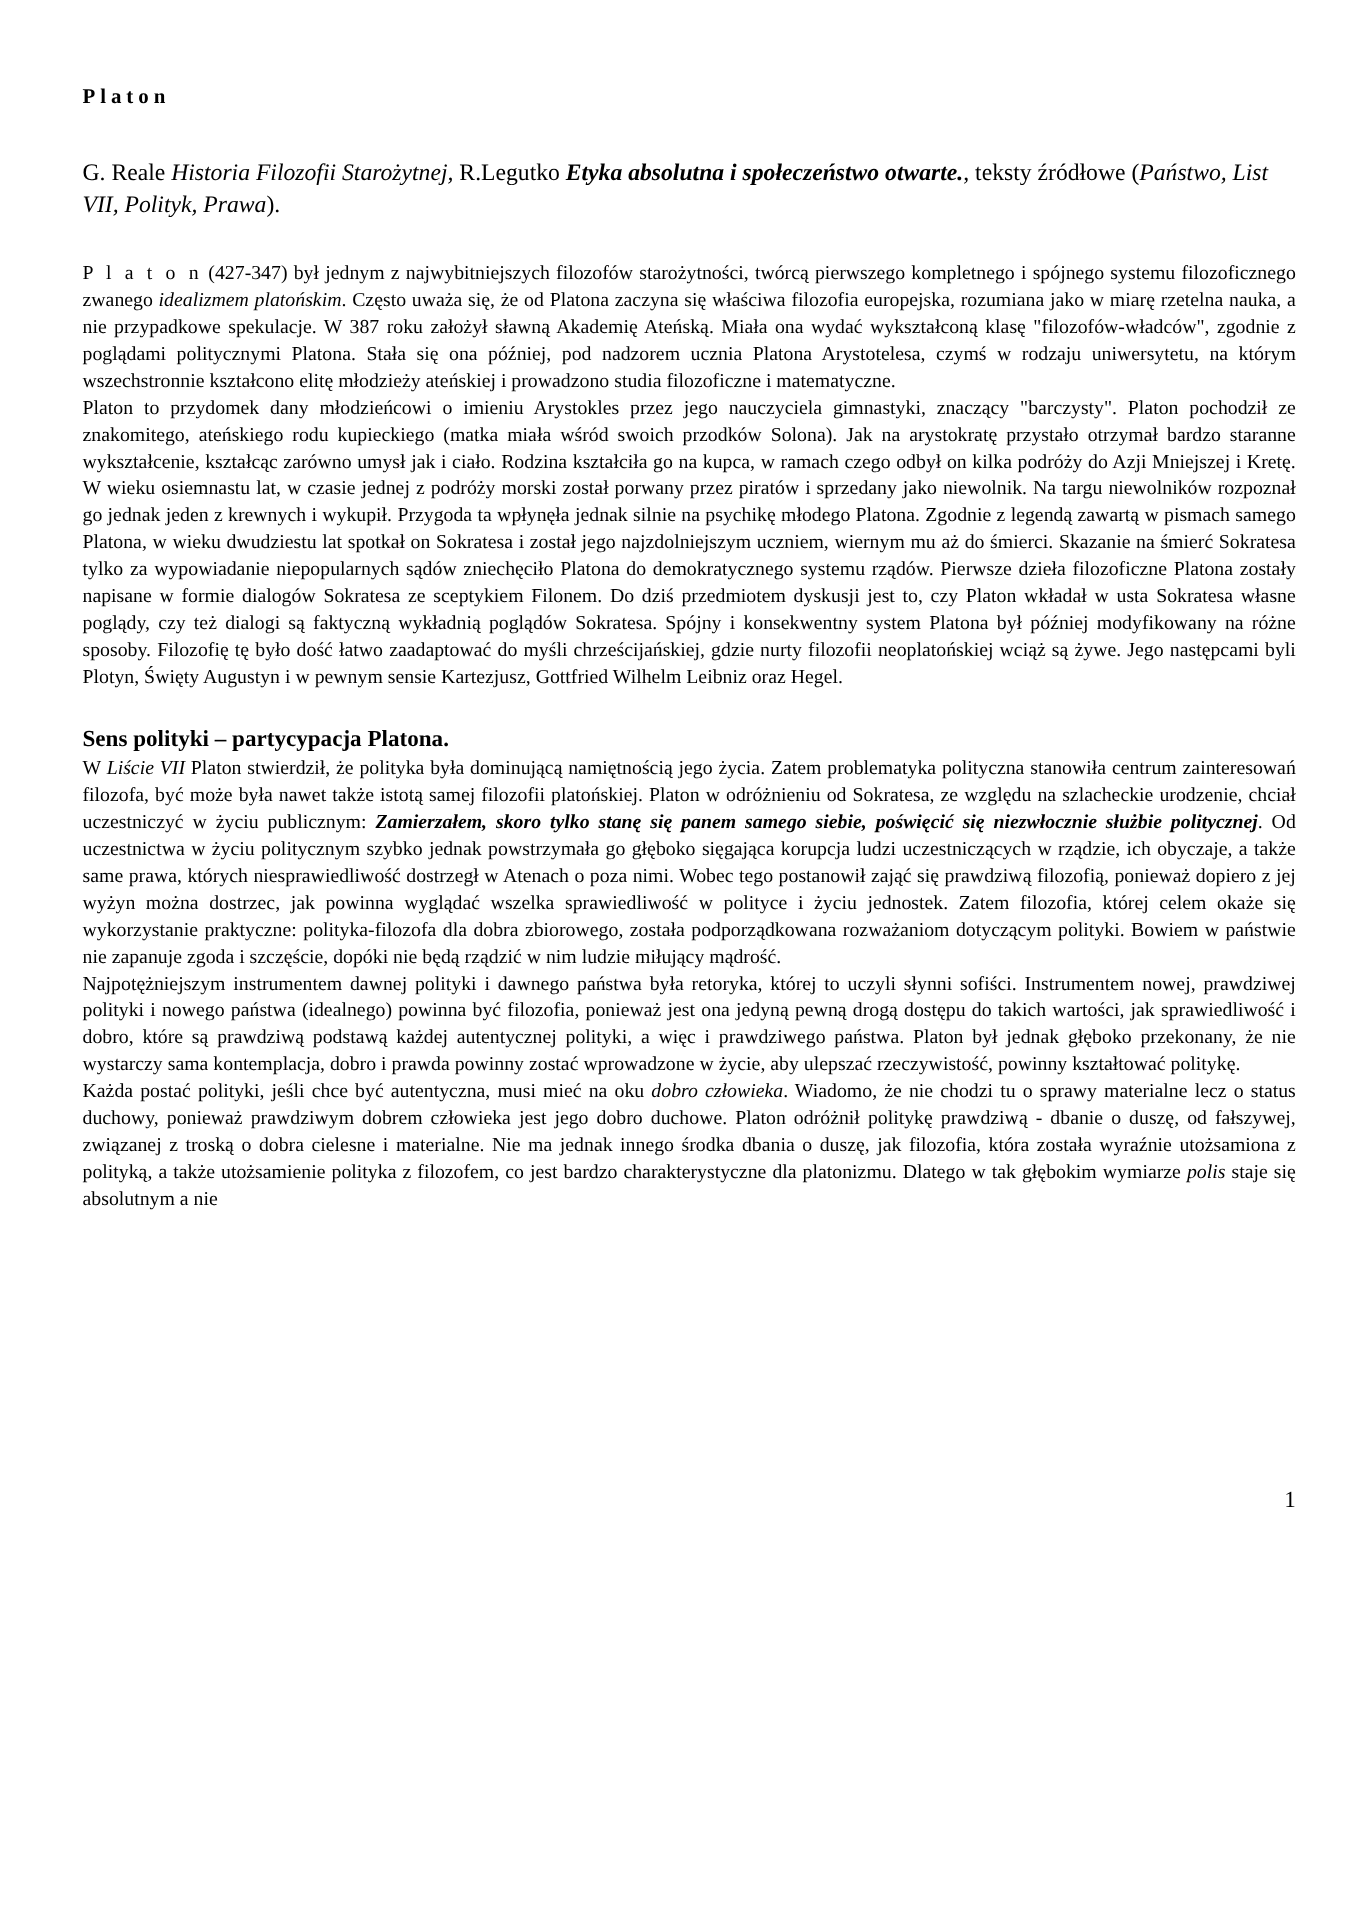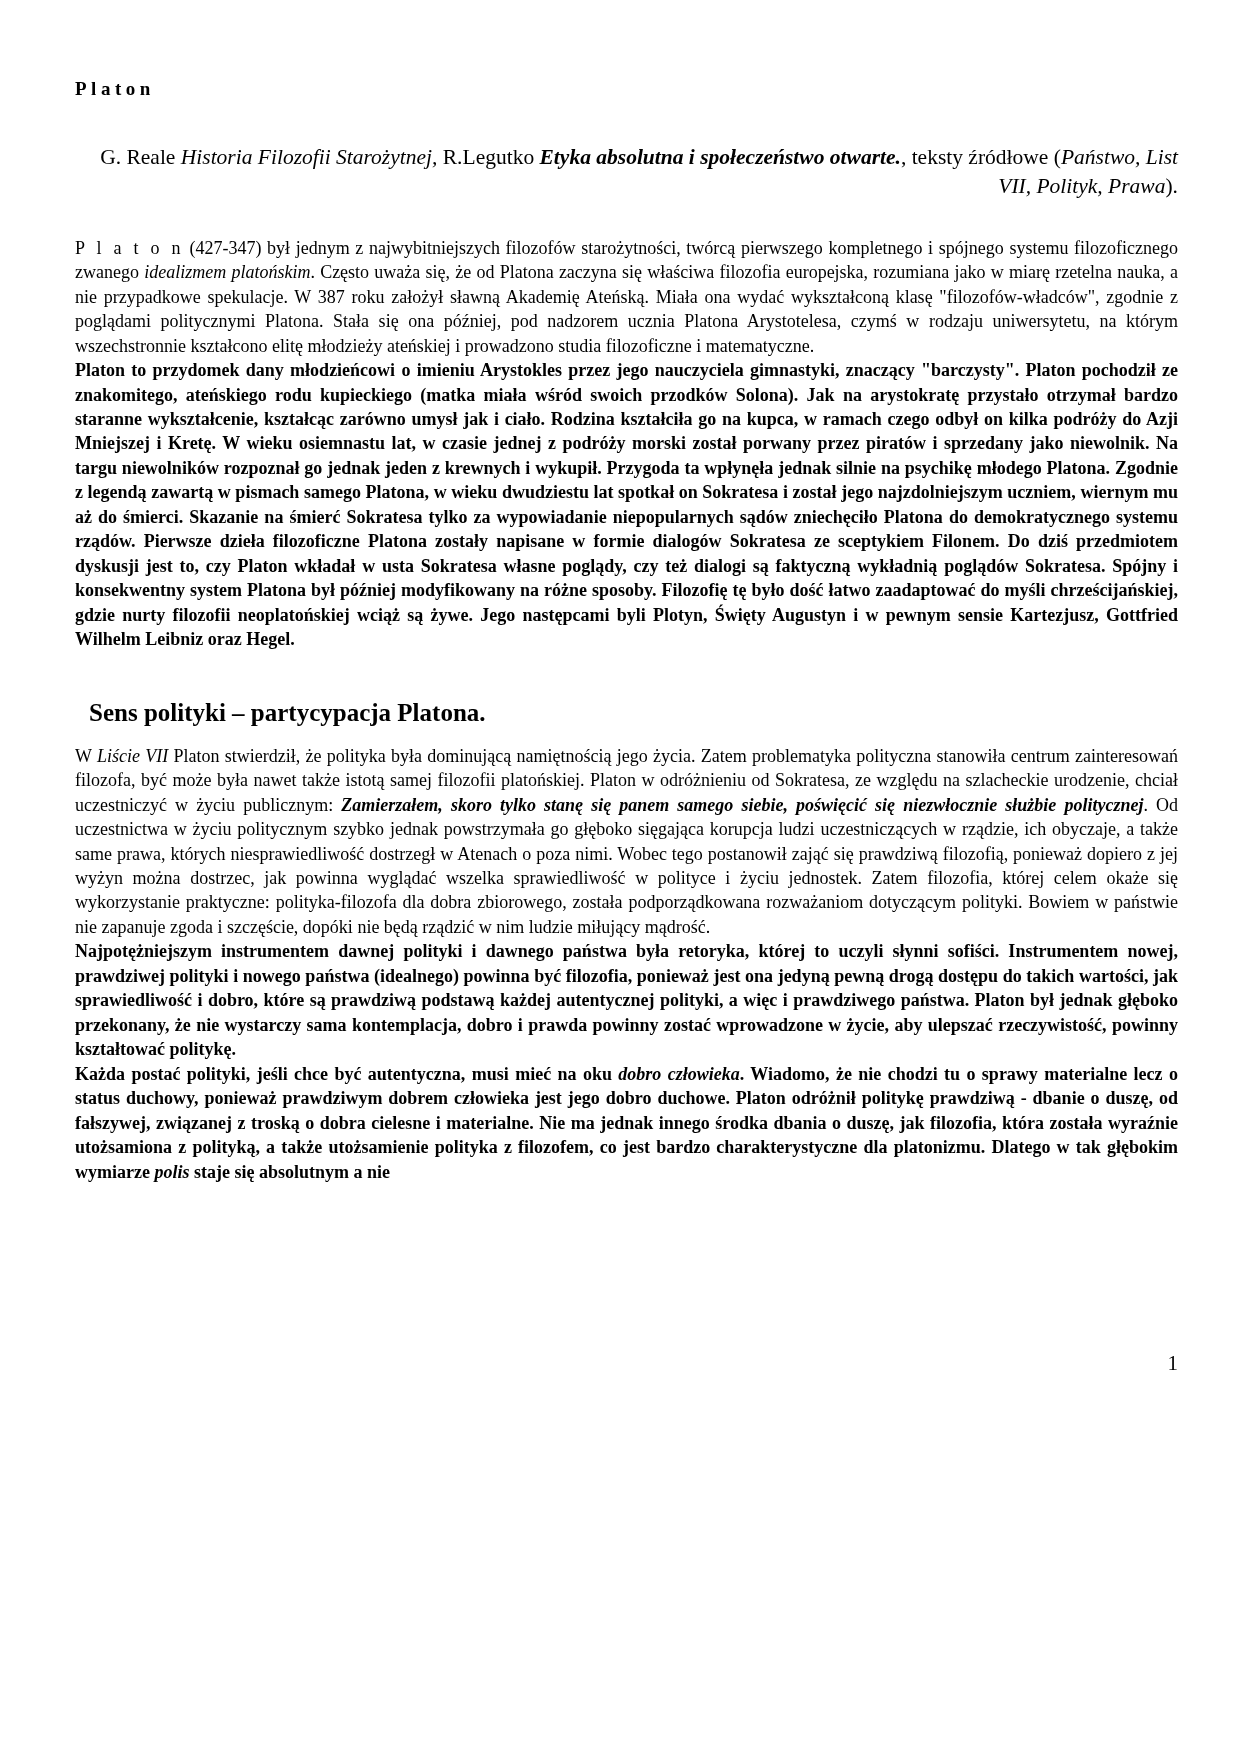--- a/index.html
+++ b/index.html
@@ -34,42 +34,42 @@
     font-size: 18px;
     line-height: 1.36;
     text-align: justify;
     text-justify: inter-word;
     margin: 0;
     hyphens: none;
   }
   p.ref-block {
     font-size: 21.5px;
     line-height: 1.37;
-    text-align: right;
+    text-align: left;
     margin: 0 0 34px 0;
   }
   .spacer-md { height: 30px; }
   .section-heading {
-    font-size: 25px;
+    font-size: 21px;
     font-weight: bold;
     line-height: 1.36;
-    margin: 14px;
+    margin: 0;
     text-align: left;
   }
   i.it { font-style: italic; }
   .bi { font-style: italic; font-weight: bold; }
   .tracked { letter-spacing: 3.2px; }
   .page-number {
     position: absolute;
     right: 62px;
     bottom: 38px;
     font-size: 21px;
     line-height: 1;
   }
-  .flow > p.body-text + p.body-text { margin-top: 0; font-weight: bold; }
+  .flow > p.body-text + p.body-text { margin-top: 0; }
 </style>
 </head>
 <body>
 
 <div class="page">
 
   <h1 class="doc-title">Platon</h1>
 
   <p class="ref-block">
     <span>G. Reale </span><i class="it">Historia Filozofii Starożytnej,</i><span>  R.Legutko </span><span class="bi">Etyka absolutna i społeczeństwo otwarte.</span><span>, teksty źródłowe (</span><i class="it">Państwo, List VII, Polityk, Prawa</i><span>).</span>

